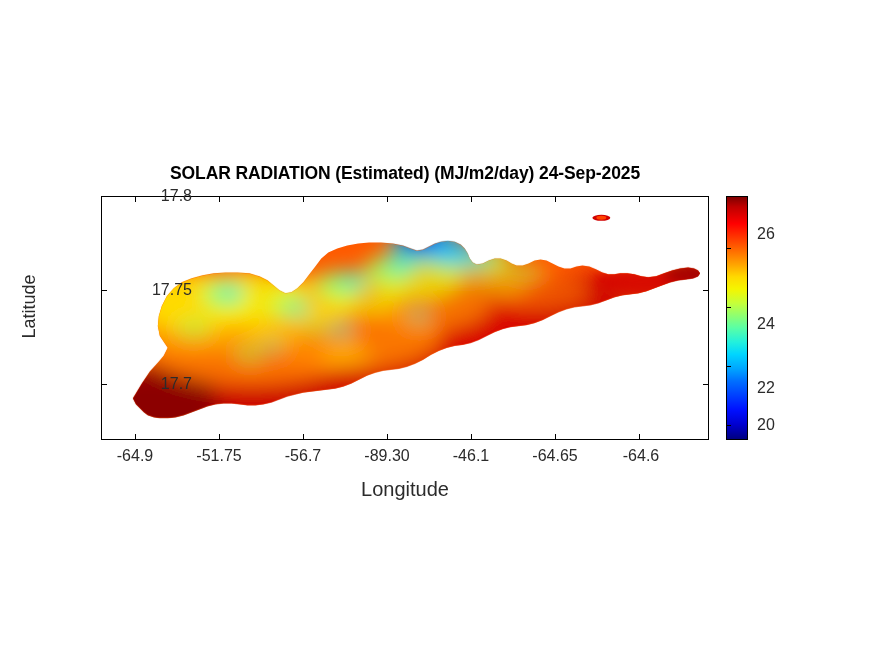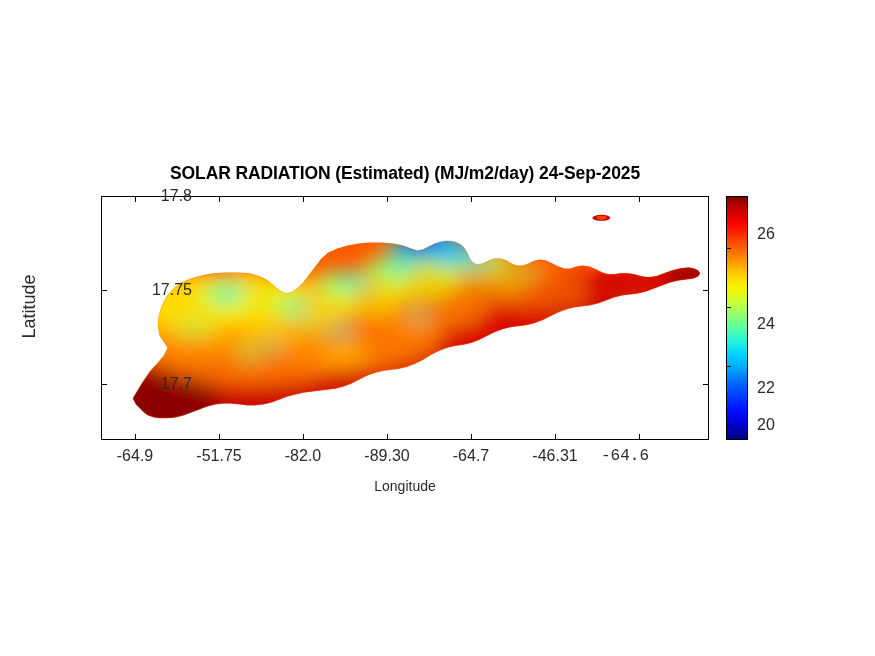--- a/index.html
+++ b/index.html
@@ -54,21 +54,21 @@
     font-size:16px;color:#2b2b2b;
     text-align:center;
     transform:translateY(-50%);
     white-space:nowrap;
   }
 
   #xlabel{
     position:absolute;
     left:101px;top:478px;width:608px;
     text-align:center;
-    font-size:14px;color:#2b2b2b;
+    font-size:20px;color:#2b2b2b;
   }
   #ylabel{
     position:absolute;
     left:-26px;top:296px;width:110px;
     text-align:center;
     font-size:18px;color:#2b2b2b;
     transform:rotate(-90deg);
     transform-origin:center center;
   }
 
@@ -297,25 +297,25 @@
     <div class="tick-y" style="left:101px;top:196px;"></div>
     <div class="tick-y" style="left:101px;top:290px;"></div>
     <div class="tick-y" style="left:101px;top:384px;"></div>
     <div class="tick-y" style="left:703px;top:196px;"></div>
     <div class="tick-y" style="left:703px;top:290px;"></div>
     <div class="tick-y" style="left:703px;top:384px;"></div>
   </div>
 
   <div class="xticklabel" style="left:135px;">-64.9</div>
   <div class="xticklabel" style="left:219px;">-51.75</div>
-  <div class="xticklabel" style="left:303px;">-82.0</div>
+  <div class="xticklabel" style="left:303px;">-56.7</div>
   <div class="xticklabel" style="left:387px;">-89.30</div>
-  <div class="xticklabel" style="left:471px;">-64.7</div>
-  <div class="xticklabel" style="left:555px;">-46.31</div>
-  <div class="xticklabel" style="left:625px;font-family:Liberation Mono, monospace;">-64.6</div>
+  <div class="xticklabel" style="left:471px;">-46.1</div>
+  <div class="xticklabel" style="left:555px;">-64.65</div>
+  <div class="xticklabel" style="left:641px;">-64.6</div>
 
   <div class="yticklabel" style="top:196px;">17.8</div>
   <div class="yticklabel" style="top:290px;">17.75</div>
   <div class="yticklabel" style="top:384px;">17.7</div>
 
   <div id="xlabel">Longitude</div>
   <div id="ylabel">Latitude</div>
 
   <div id="colorbar"></div>
   <div class="cb-tick" style="top:248px;"></div>

